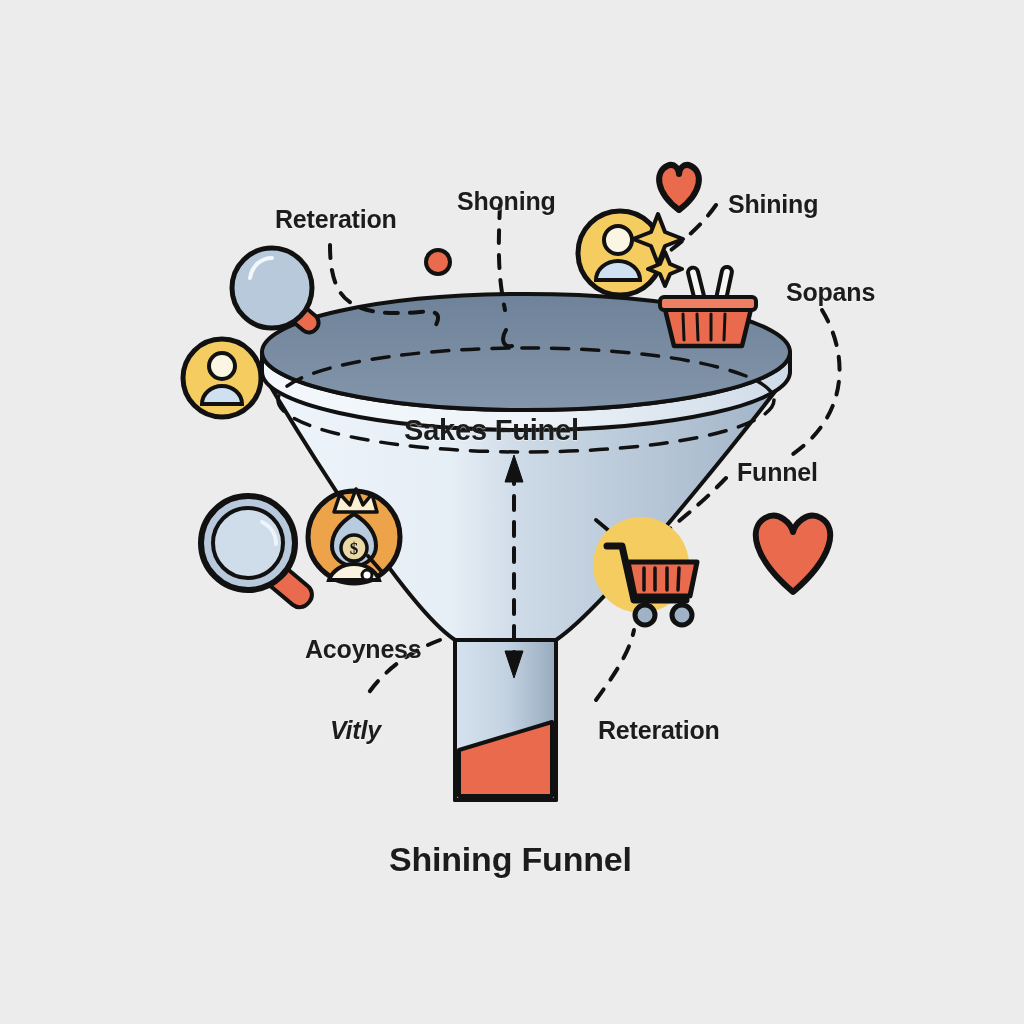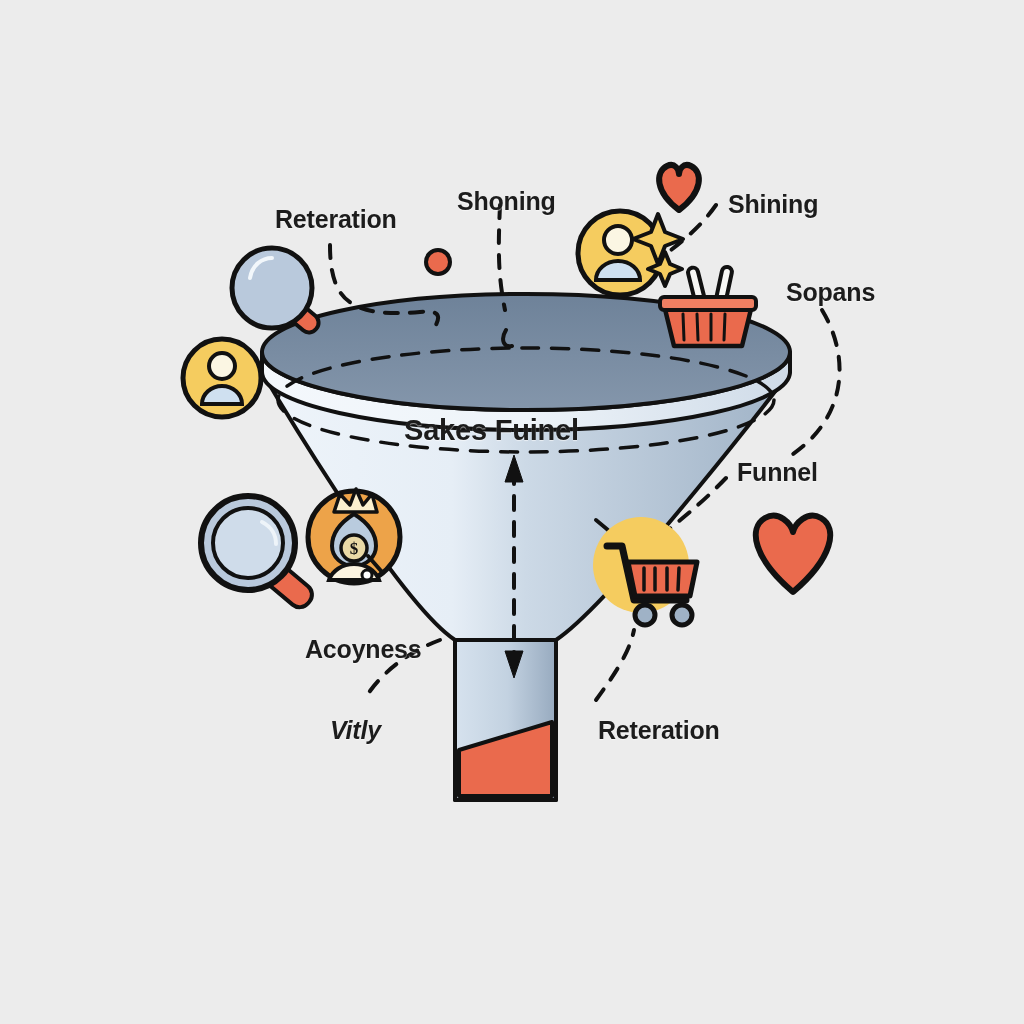--- a/index.html
+++ b/index.html
@@ -217,14 +217,15 @@
   <div class="lbl lbl-stage" style="left:737px; top:458px;">Funnel</div>
 
   <div class="lbl lbl-stage" style="left:305px; top:611px;margin-top:24px;">Acoyness</div>
 
   <div class="lbl lbl-stage" style="left:330px; top:716px;font-style:italic;">Vitly</div>
 
   <div class="lbl lbl-stage" style="left:598px; top:716px;">Reteration</div>
 
   <div class="lbl lbl-center" style="left:404px; top:414px;">Sakes Fuinel</div>
 
+  <div class="lbl lbl-title" style="left:389px; top:840px;">Shining Funnel</div>
 
 </div>
 
 </body></html>

